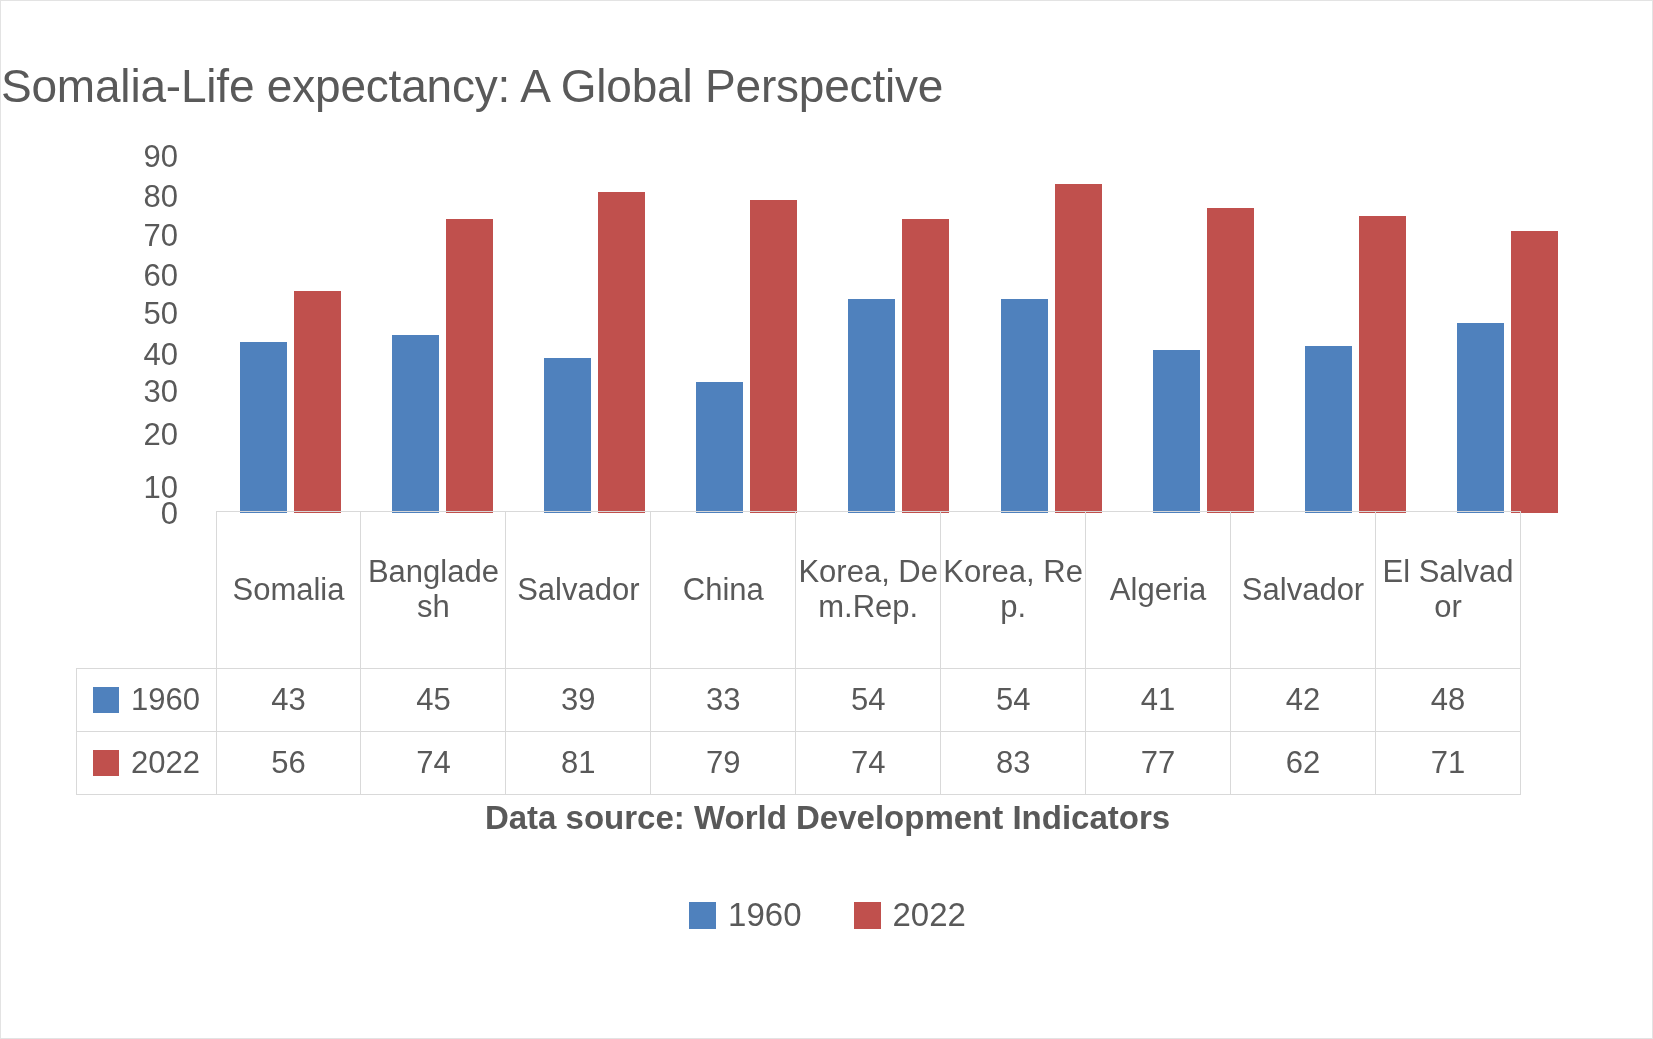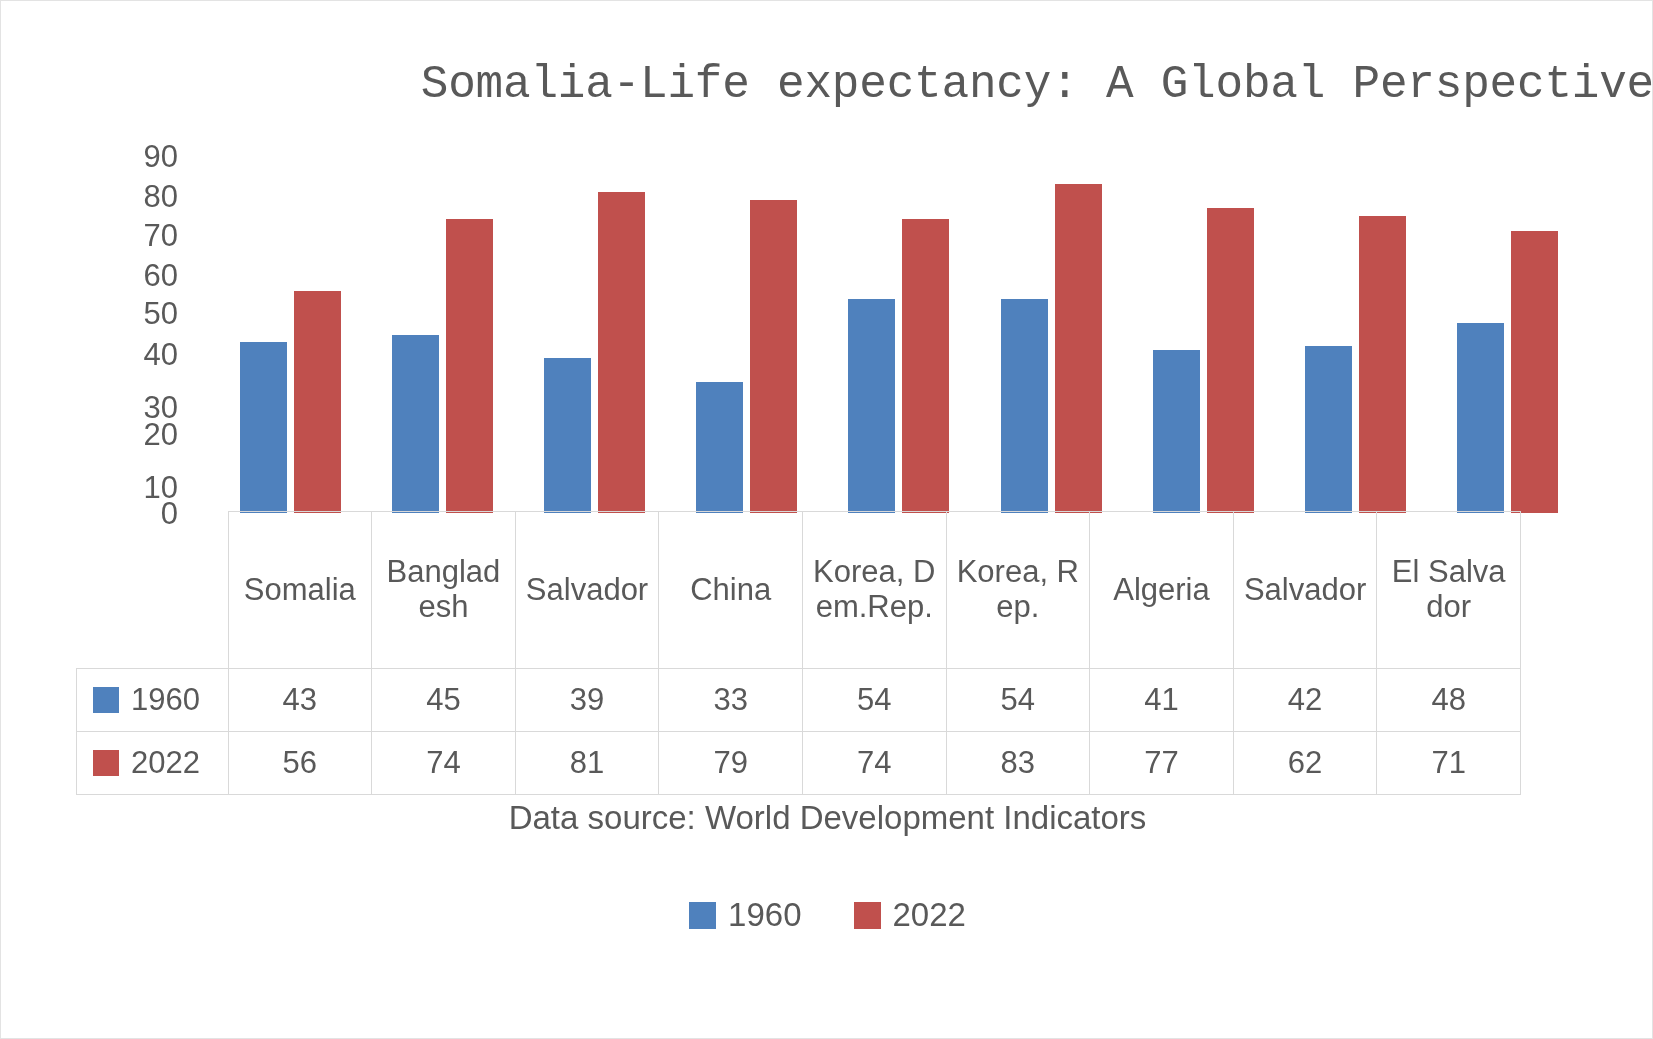--- a/index.html
+++ b/index.html
@@ -19,27 +19,26 @@
     box-sizing: border-box;
     overflow: hidden;
   }
 
   
   .chart-title {
     position: absolute;
     left: 0;
     top: 58px;
     width: 1653px;
-    text-align: right;
+    text-align: left;
     font-size: 46px;
     color: #595959;
     font-weight: 400;
     letter-spacing: -0.2px;
     white-space: nowrap;
-    font-family: Liberation Mono, monospace;
   }
 
   
   .plot-area {
     position: absolute;
     left: 185px;
     top: 155px;
     width: 1420px;
     height: 357px;
   }
@@ -96,21 +95,21 @@
     border: 1px solid #d9d9d9;
     color: #595959;
     font-size: 31px;
     text-align: center;
     vertical-align: middle;
     padding: 0;
   }
   .data-table tr.cat-row td {
     height: 148px;
     line-height: 1.12;
-    padding: 4px 8px;
+    padding: 4px 2px;
     word-break: break-all;
   }
   .data-table tr.cat-row td.corner {
     border: none;
   }
   .data-table tr.val-row td {
     height: 62px;
   }
   .series-label-cell {
     text-align: left !important;
@@ -131,20 +130,21 @@
   
   .source-note {
     position: absolute;
     left: 0;
     top: 798px;
     width: 1653px;
     text-align: center;
     font-size: 33px;
     color: #595959;
     white-space: nowrap;
+    font-weight: bold;
   }
 
   
   .legend {
     position: absolute;
     left: 0;
     top: 895px;
     width: 1653px;
     display: flex;
     justify-content: center;
@@ -171,21 +171,21 @@
 
   <div class="chart-title">Somalia-Life expectancy: A Global Perspective</div>
 
   <div class="y-axis" id="y-axis">
       <div class="y-tick" style="top: 7px;">90</div>
       <div class="y-tick" style="top: 46.6667px;">80</div>
       <div class="y-tick" style="top: 86.3333px;">70</div>
       <div class="y-tick" style="top: 126px;">60</div>
       <div class="y-tick" style="top: 164px;">50</div>
       <div class="y-tick" style="top: 205.333px;">40</div>
-      <div class="y-tick" style="top: 258px;">30</div>
+      <div class="y-tick" style="top: 242px;">30</div>
       <div class="y-tick" style="top: 284.667px;">20</div>
       <div class="y-tick" style="top: 338px;">10</div>
       <div class="y-tick" style="top: 364px;">0</div>
     </div>
 
   <div class="plot-area">
     <div class="bars-row" id="bars-row">
         <div class="bar-group">
           <div class="bar b1960" style="height: 170.567px; background: rgb(79, 129, 189);"></div>
           <div class="bar b2022" style="height: 222.133px; background: rgb(192, 80, 77);"></div>

